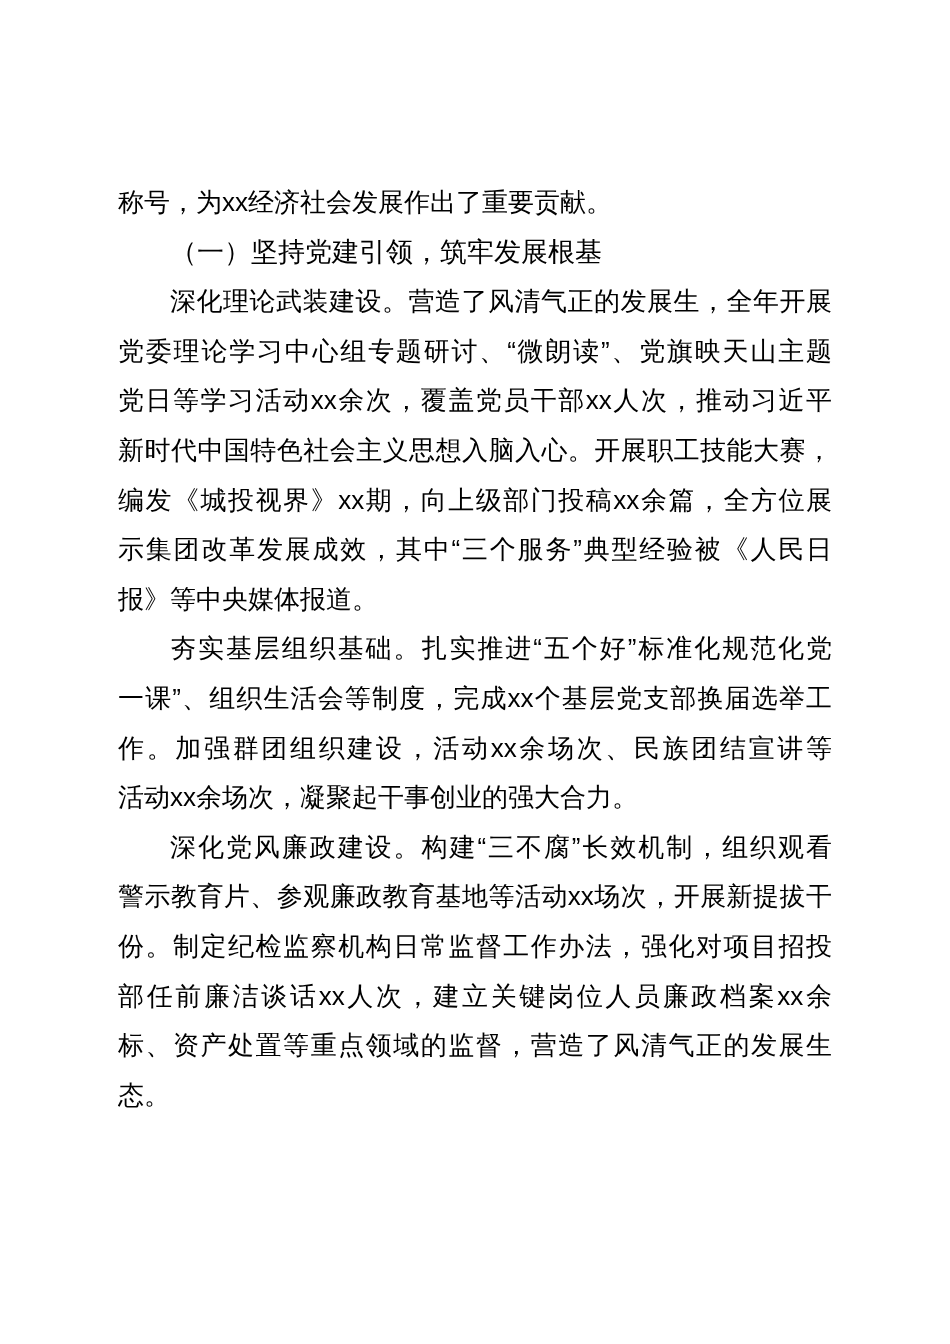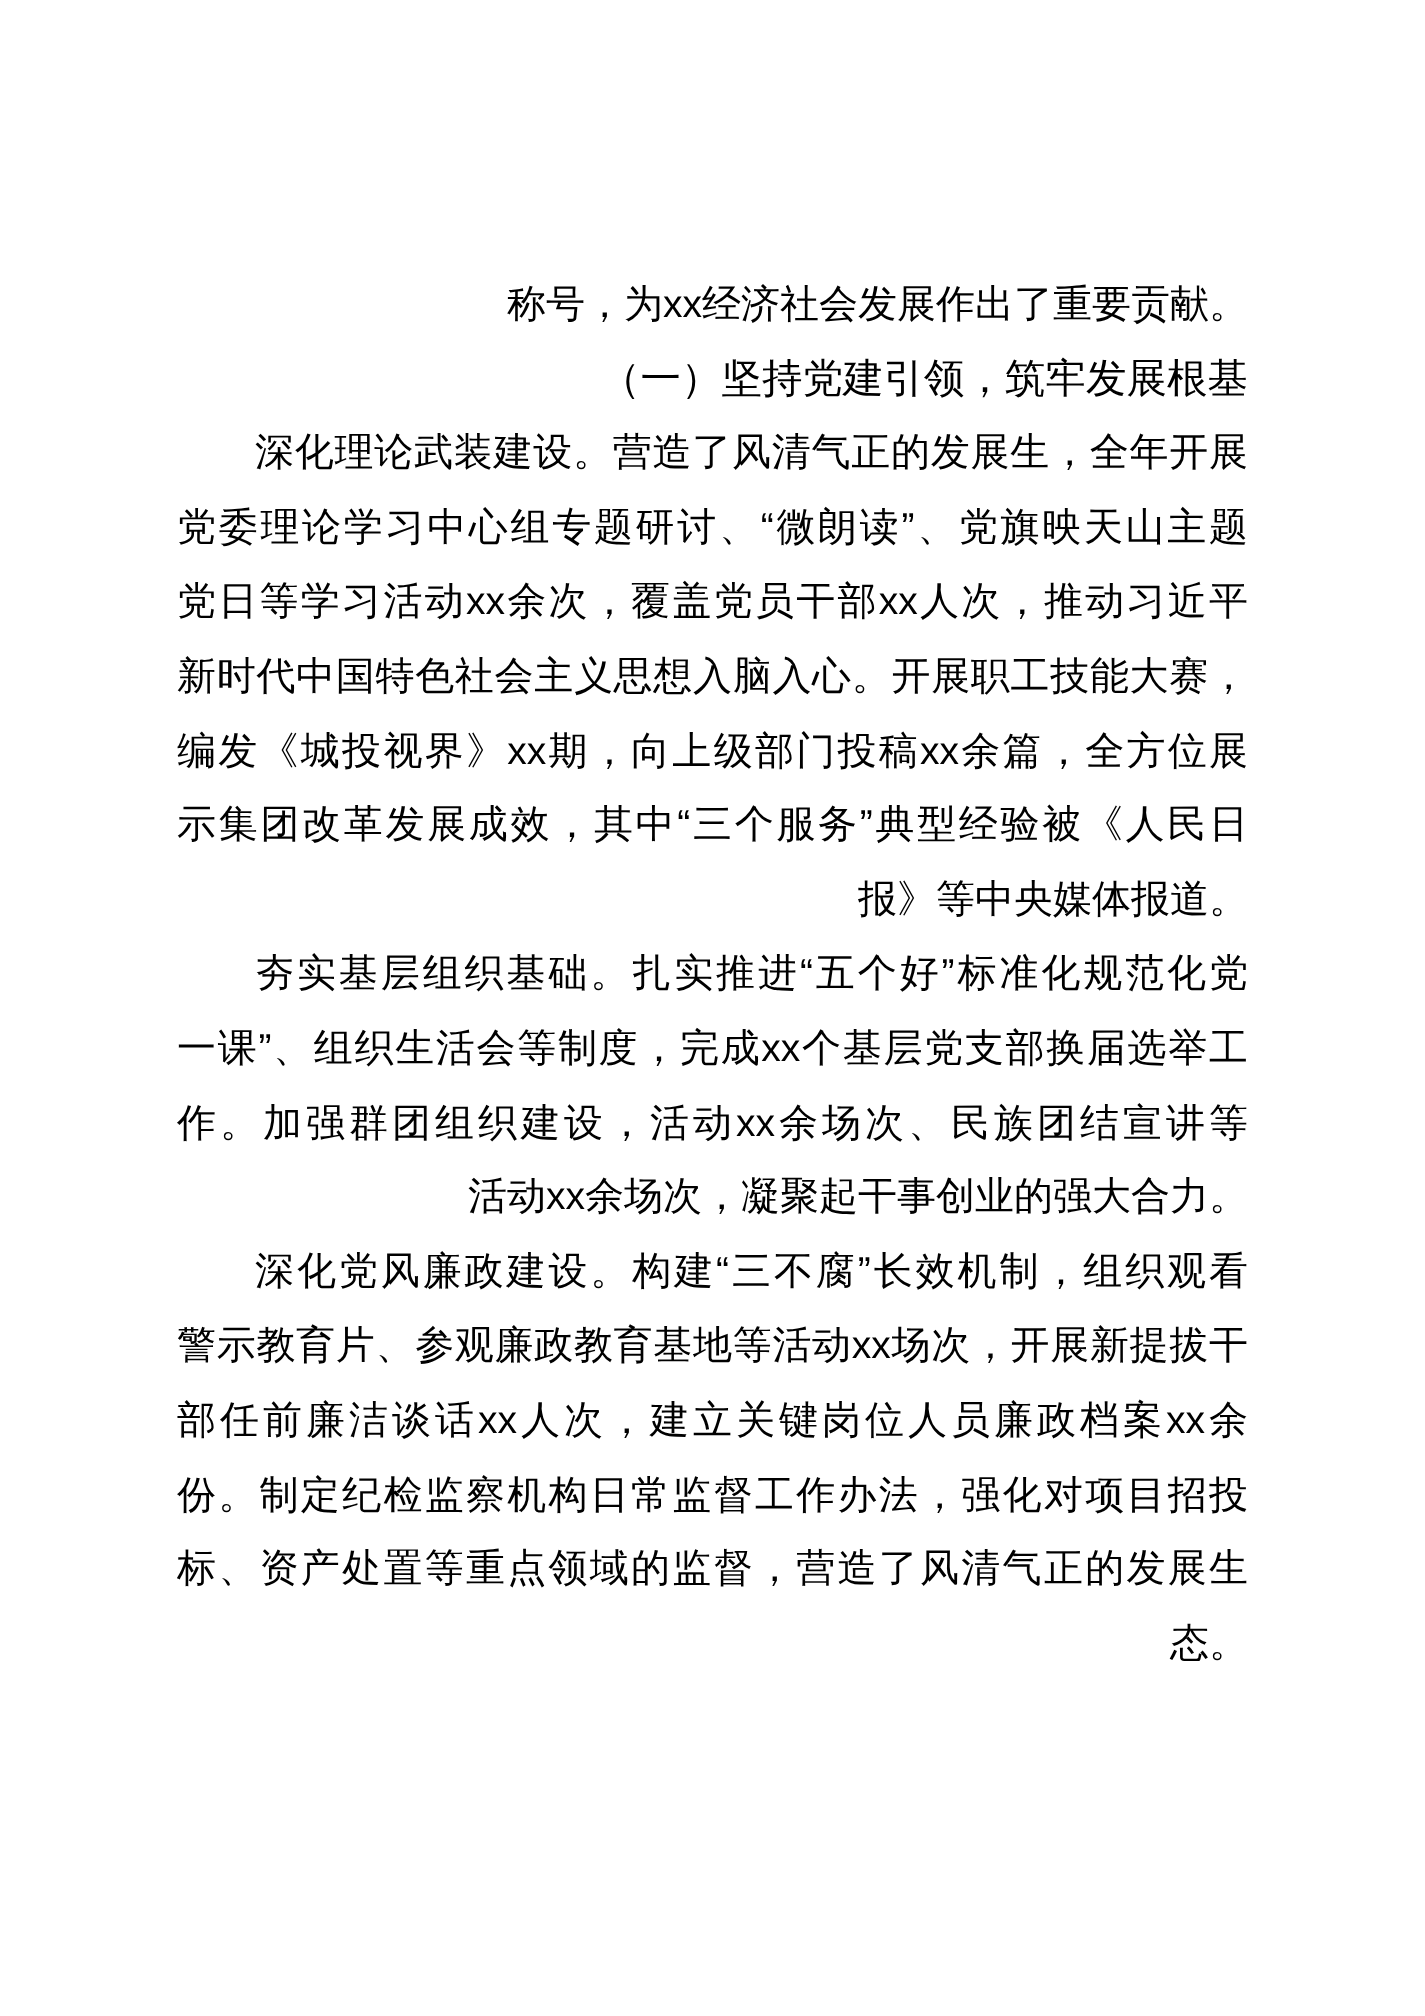--- a/index.html
+++ b/index.html
@@ -20,21 +20,21 @@
     position: absolute;
     left: 118px;
     top: 178px;
     width: 714px;
   }
   .block { margin: 0; padding: 0; }
   .line {
     font-size: 26px;
     line-height: 49.6px;
     height: 49.6px;
-    text-align: right;
+    text-align: left;
     white-space: normal;
     overflow: hidden;
   }
   .line.fill {
     text-align: justify;
     text-align-last: justify;
   }
   .line.indent {
     text-indent: 52px;
   }
@@ -70,20 +70,20 @@
     <div class="block">
       <div class="line indent fill">夯实基层组织基础。扎实推进“五个好”标准化规范化党</div>
       <div class="line fill">一课”、组织生活会等制度，完成xx个基层党支部换届选举工</div>
       <div class="line fill">作。加强群团组织建设，活动xx余场次、民族团结宣讲等</div>
       <div class="line">活动xx余场次，凝聚起干事创业的强大合力。</div>
     </div>
 
     <div class="block">
       <div class="line indent fill">深化党风廉政建设。构建“三不腐”长效机制，组织观看</div>
       <div class="line fill">警示教育片、参观廉政教育基地等活动xx场次，开展新提拔干</div>
+      <div class="line fill">份。制定纪检监察机构日常监督工作办法，强化对项目招投</div>
       <div class="line fill">部任前廉洁谈话xx人次，建立关键岗位人员廉政档案xx余</div>
-      <div class="line fill">份。制定纪检监察机构日常监督工作办法，强化对项目招投</div>
       <div class="line fill">标、资产处置等重点领域的监督，营造了风清气正的发展生</div>
       <div class="line">态。</div>
     </div>
 
   </div>
 </div>
 
 </body></html>

